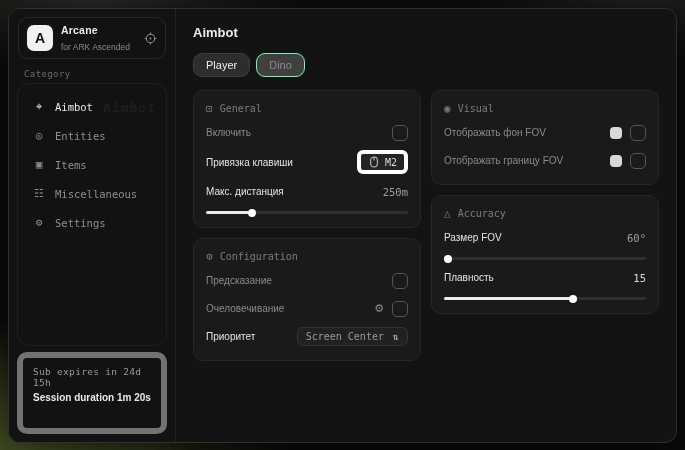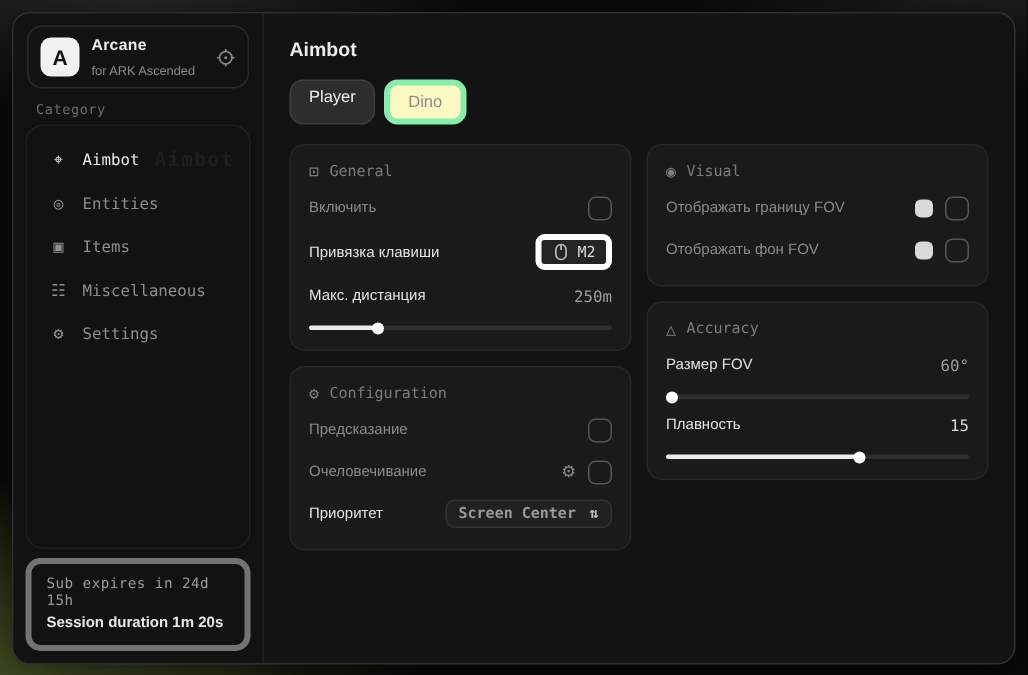--- a/index.html
+++ b/index.html
@@ -28,51 +28,51 @@
   .category{font-size:9px;color:#6d6d6d;margin:5px 0 4px 15px;letter-spacing:.4px;}
   .nav-box{flex:1;margin:0 8px;border:1px solid #202020;border-radius:12px;
     padding:8px 6px;min-height:0;}
   .nav-item{position:relative;display:flex;align-items:center;gap:9px;
     padding:8px 8px;border-radius:8px;color:#8f8f8f;font-size:10.5px;
     font-family:"DejaVu Sans Mono",monospace;cursor:pointer;}
   .nav-item.active{color:#ebebeb;}
   .nav-icon{width:14px;text-align:center;font-size:11px;}
   .nav-watermark{position:absolute;right:4px;top:50%;transform:translateY(-50%);
     font-size:13px;letter-spacing:1px;color:rgba(255,255,255,.05);font-weight:bold;}
-  .status-card{margin:6px 8px 8px;border:4px solid #737373;border-radius:10px;
-    padding:8px 10px 9px;}
+  .status-card{margin:6px 8px 8px;border:6px solid #737373;border-radius:10px;
+    padding:8px 10px 25px;}
   .status-line1{font-size:9.5px;color:#9a9a9a;letter-spacing:.3px;}
   .status-line2{font-size:10px;color:#e8e8e8;font-weight:bold;margin-top:4px;}
   
   .main{flex:1;padding:13px 17px;}
   .page-title{font-size:13px;font-weight:bold;color:#ececec;margin:3px 0 13px;}
   .tabs{display:flex;gap:6px;margin-bottom:13px;}
   .tab{font-size:11px;padding:5px 12px;border-radius:9px;cursor:pointer;}
   .tab.active{background:#2d2d2d;border:1px solid #3e3e3e;color:#f0f0f0;}
-  .tab.inactive{background:#fef9c3;border:4px solid #86efac;color:#8a8a8a;}
+  .tab.inactive{background:#404040;border:1px solid #86efac;color:#8a8a8a;}
   .columns{display:flex;gap:10px;align-items:flex-start;}
   .col{flex:1;display:flex;flex-direction:column;gap:10px;min-width:0;}
   .card{background:#1a1a1a;border:1px solid #272727;border-radius:10px;padding:9px 12px 13px;}
   .card-header{display:flex;align-items:center;gap:7px;color:#7c7c7c;
     font-size:10px;margin:2px 0 3px;font-family:"DejaVu Sans Mono",monospace;}
   .card-header .hicon{font-size:11px;}
   .row{display:flex;justify-content:space-between;align-items:center;
     min-height:21px;margin-top:7px;}
   .lbl{font-size:10px;color:#8a8a8a;}
   .lbl.bright{color:#e4e4e4;}
   .checkbox{width:14px;height:14px;border:1.5px solid #565656;border-radius:5px;
     background:transparent;cursor:pointer;flex:none;}
   .ctrl-group{display:flex;align-items:center;gap:8px;}
   .swatch{width:12px;height:12px;border-radius:4px;cursor:pointer;}
   .badge{display:flex;align-items:center;gap:5px;background:#242424;border:4px solid #ffffff;
     border-radius:6px;padding:2px 7px;color:#dcdcdc;font-size:10px;
     font-family:"DejaVu Sans Mono",monospace;cursor:pointer;}
   .select{display:flex;align-items:center;gap:9px;background:#212121;border:1px solid #343434;
     border-radius:6px;padding:3px 8px;color:#9a9a9a;font-size:10px;
-    font-family:"DejaVu Sans Mono",monospace;cursor:pointer;font-weight:bold;}
+    font-family:"DejaVu Sans Mono",monospace;cursor:pointer;}
   .select .sel-icon{color:#bdbdbd;font-size:10px;}
   .val{font-size:10.5px;color:#9f9f9f;font-family:"DejaVu Sans Mono",monospace;}
   .val.bright{color:#dadada;}
   .slider{margin-top:9px;height:3px;background:#2f2f2f;border-radius:2px;position:relative;cursor:pointer;}
   .slider .fill{height:100%;background:#ececec;border-radius:2px;position:relative;}
   .slider .thumb{position:absolute;right:-4px;top:50%;transform:translateY(-50%);
     width:8px;height:8px;background:#fff;border-radius:50%;cursor:grab;}
   .gear-mini{color:#8a8a8a;font-size:11px;cursor:pointer;}
   svg{display:block;}
 </style>
@@ -200,33 +200,33 @@
         </div>
 
         <div class="col">
 
           <div class="card">
             <div class="card-header">
               <span class="hicon">◉</span>
               <span>Visual</span>
             </div>
             <div class="row">
+              <span class="lbl">Отображать фон FOV</span>
+              <span class="ctrl-group">
+                <span class="swatch" style="background: rgb(217, 217, 217);"></span>
+                <span class="checkbox"></span>
+              </span>
+            </div>
+            <div class="row">
               <span class="lbl">Отображать границу FOV</span>
               <span class="ctrl-group">
                 <span class="swatch" style="background: rgb(217, 217, 217);"></span>
                 <span class="checkbox"></span>
               </span>
             </div>
-            <div class="row">
-              <span class="lbl">Отображать фон FOV</span>
-              <span class="ctrl-group">
-                <span class="swatch" style="background: rgb(217, 217, 217);"></span>
-                <span class="checkbox"></span>
-              </span>
-            </div>
           </div>
 
           <div class="card">
             <div class="card-header">
               <span class="hicon">△</span>
               <span>Accuracy</span>
             </div>
             <div class="row">
               <span class="lbl bright">Размер FOV</span>
               <span class="val">60°</span>

